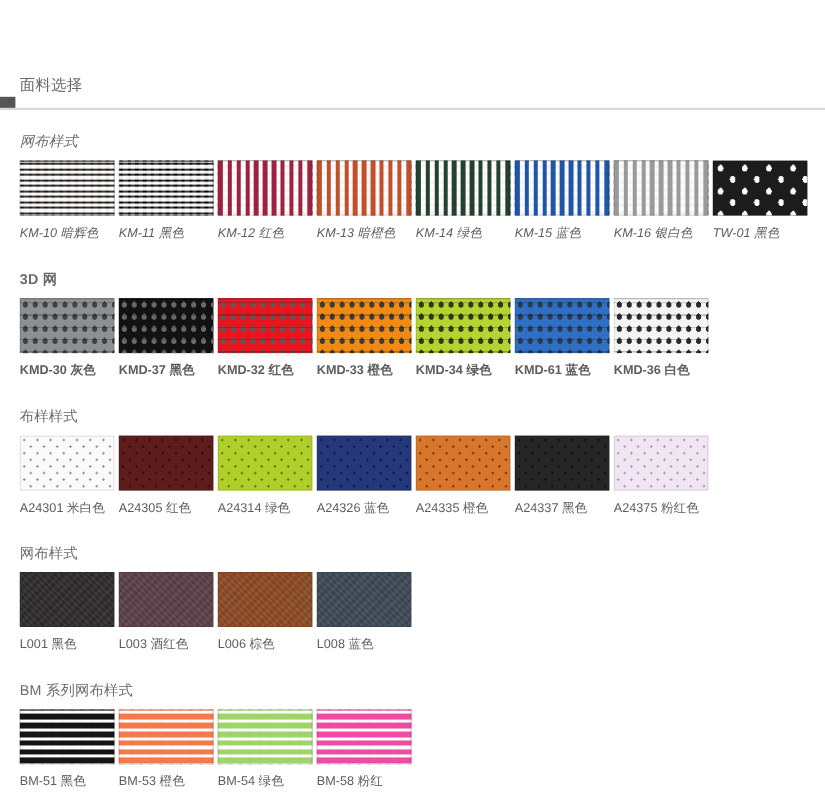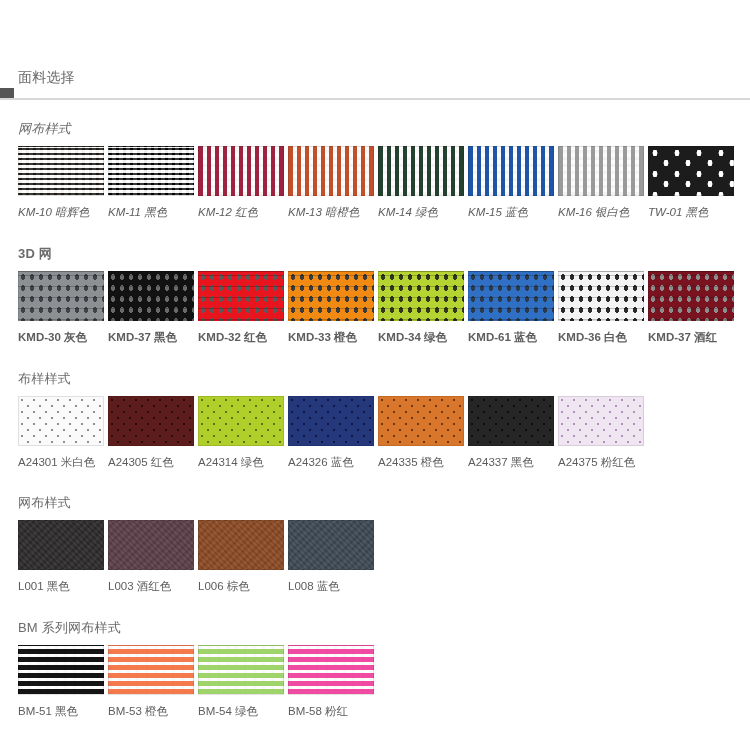--- a/index.html
+++ b/index.html
@@ -233,24 +233,20 @@
           <div class="swatch-label">KMD-34 绿色</div>
         </div>
         <div class="swatch-cell">
           <div class="swatch tex-3d" style="--base: #2f6fc4; --yarn: #2f6fc4; --dot: #2b3b4d; background-color: rgb(47, 111, 196);"></div>
           <div class="swatch-label">KMD-61 蓝色</div>
         </div>
         <div class="swatch-cell">
           <div class="swatch tex-3d" style="--base: #f4f4f4; --yarn: #f4f4f4; --dot: #2a2a2a; background-color: rgb(244, 244, 244);"></div>
           <div class="swatch-label">KMD-36 白色</div>
         </div>
-        <div class="swatch-cell">
-          <div class="swatch tex-3d" style="--base: #7a1320; --yarn: #7a1320; --dot: #8d8d8d; background-color: rgb(122, 19, 32);"></div>
-          <div class="swatch-label">KMD-37 酒红</div>
-        </div>
       </div>
     </div>
     <div class="group g-fabric">
       <div class="group-title">布样样式</div>
       <div class="swatch-row">
         <div class="swatch-cell">
           <div class="swatch tex-dot" style="--base: #fafafa; --yarn: #fafafa; --dot: #8e8e8e; background-color: rgb(250, 250, 250);"></div>
           <div class="swatch-label">A24301 米白色</div>
         </div>
         <div class="swatch-cell">

